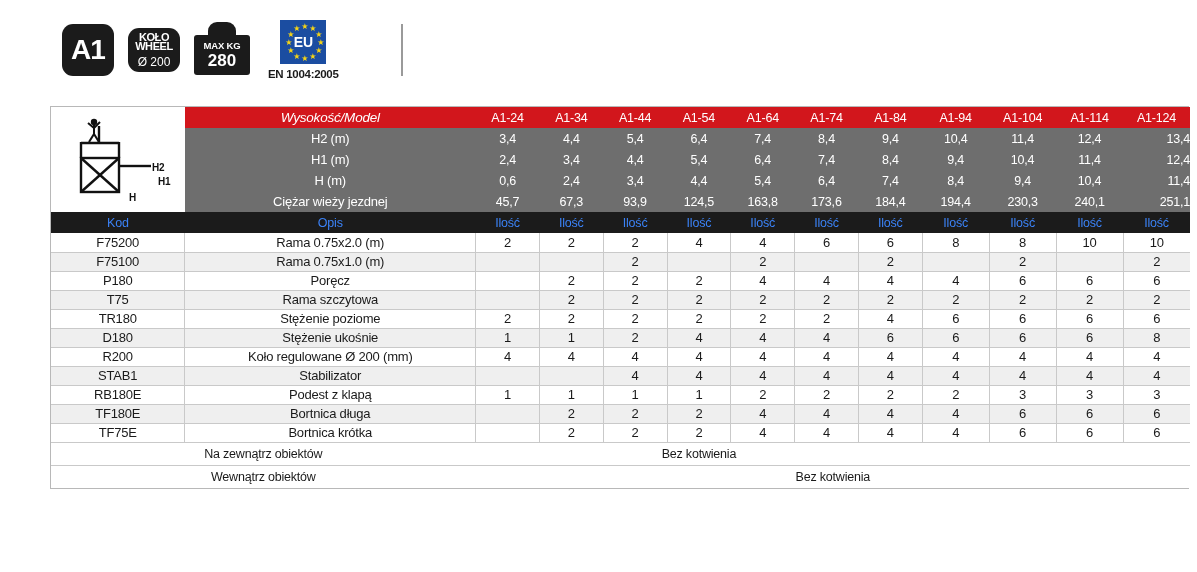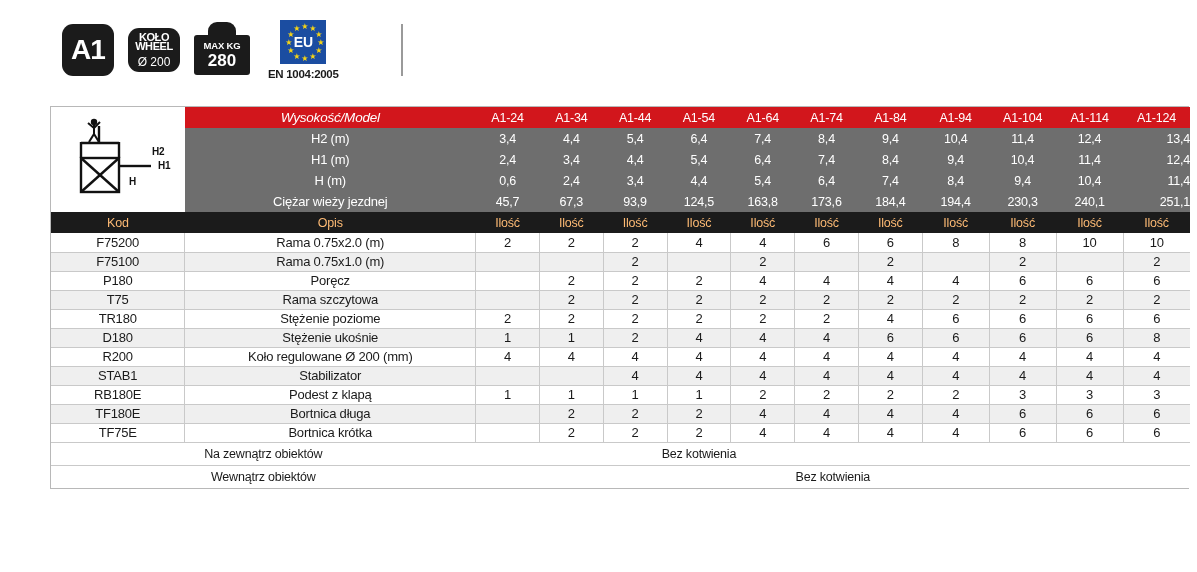--- a/index.html
+++ b/index.html
@@ -146,20 +146,21 @@
   }
   .diagram {
     position: relative;
     width: 100%; height: 104px;
   }
   .diagram svg { position: absolute; left: 0; top: 0; }
   .dlabel {
     position: absolute;
     font-size: 10px; font-weight: bold;
     color: #111;
+    margin-top: 16px;
   }
 
   
   .hdr-red {
     background: #d2161c;
     color: #fff;
     font-weight: bold;
     font-size: 13px;
     height: 23px;
     border-right: 1px solid #e8a0a2;
@@ -176,21 +177,21 @@
     font-size: 13px;
     height: 22px;
   }
   .gray.last { border-right: none; text-align: right; }
   .gray.lbl { font-size: 13px; }
   .gray.nobb { border-bottom: none; }
 
   
   .blk {
     background: #1b1b1b;
-    color: #fdba74;
+    color: #3b82f6;
     font-weight: bold;
     font-size: 13px;
     height: 23px;
     border-right: 1px solid #4a4a4a;
   }
   .blk.last { border-right: none; }
 
   
   tr.drow td {
     border-right: 1px solid #c9c9c9;

